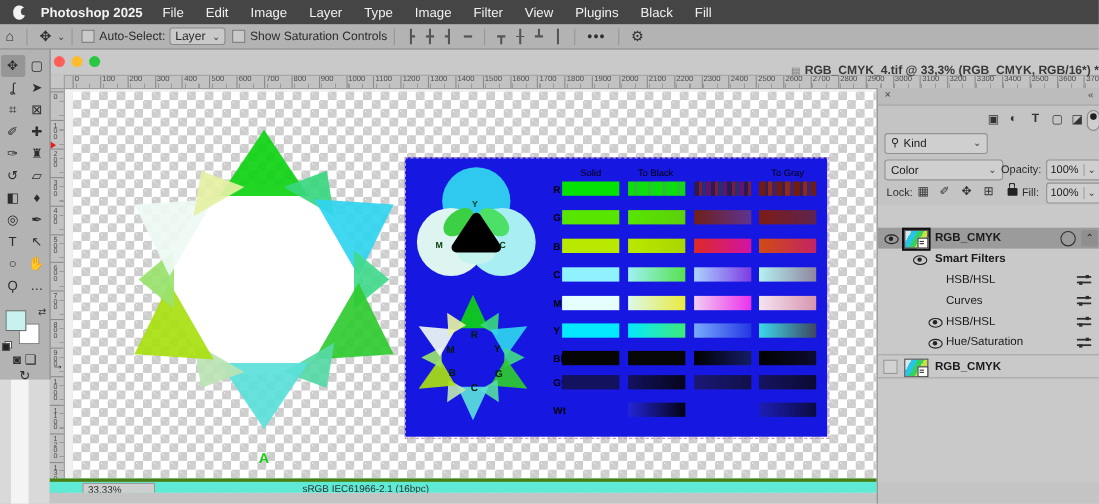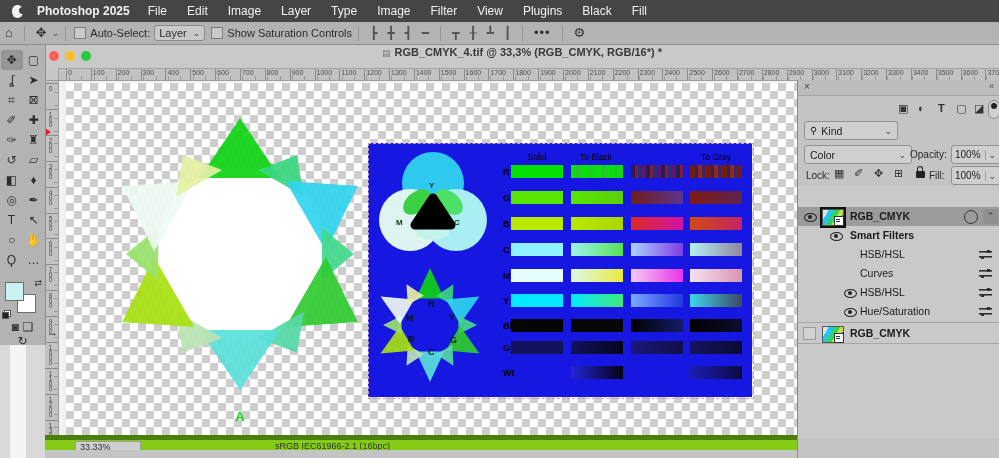--- a/index.html
+++ b/index.html
@@ -25,21 +25,21 @@
   .odiv{width:1px;height:15px;background:#969696;margin:0 6px}
   .ochk{width:10px;height:10px;border:1px solid #7d7d7d;background:#c9c9c9;margin:0 4px 0 2px;display:inline-block}
   .oselect{border:1px solid #8a8a8a;background:#c9c9c9;border-radius:3px;padding:1px 4px;margin:0 4px;
            display:flex;align-items:center;gap:6px}
   .chev{font-size:9px;color:#444}
   .alicn{font-size:12px;color:#555;padding:0 5px}
 
   
   #tabbar{left:45px;top:44px;width:954px;height:24px;background:#c9c9c9;border-bottom:1px solid #a2a2a2;z-index:40}
   .tl{position:absolute;top:7px;width:10px;height:10px;border-radius:50%}
-  #doctitle{position:absolute;left:0;right:0;top:2px;text-align:center;font-size:11px;font-weight:bold;color:#383838}
+  #doctitle{position:absolute;left:0;right:0;top:14px;text-align:right;font-size:11px;font-weight:bold;color:#383838}
   #docicon{color:#777;font-size:9px;margin-right:4px}
 
   
   #hruler{left:45px;top:68px;width:954px;height:12px;background:#c2c2c2;border-bottom:1px solid #9d9d9d;z-index:39;
     background-image:repeating-linear-gradient(90deg,transparent 0,transparent 11.4px,#9a9a9a 11.4px,#9a9a9a 12.4px);
     background-size:100% 4px;background-position:0 100%;background-repeat:no-repeat;overflow:hidden}
   .htick{position:absolute;top:0;width:1px;height:12px;background:#8b8b8b}
   .hlab{position:absolute;top:1px;font-size:7px;color:#4c4c4c}
   #rulercorner{left:45px;top:68px;width:13px;height:12px;background:#c6c6c6;border-right:1px solid #9d9d9d;border-bottom:1px solid #9d9d9d;z-index:40}
   #vruler{left:45px;top:80px;width:13px;height:368px;background:#c2c2c2;border-right:1px solid #9d9d9d;z-index:39;
@@ -75,21 +75,21 @@
   #fgswatch{position:absolute;left:0;top:0;width:17px;height:17px;border:1px solid #6e6e6e}
   #swapcolors{position:absolute;right:-3px;top:-4px;font-size:9px;color:#333}
   #defaultcolors{position:absolute;left:-3px;bottom:-3px;width:9px;height:9px}
   #defaultcolors::before{content:'';position:absolute;right:0;top:0;width:5px;height:5px;background:#fff;border:1px solid #555}
   #defaultcolors::after{content:'';position:absolute;left:0;bottom:0;width:5px;height:5px;background:#222;border:1px solid #555}
   #toolbottom{position:absolute;left:0;top:276px;width:45px;text-align:center;font-size:12px;color:#2d2d2d}
   #leftfill{left:0;top:345px;width:45px;height:113px;background:#d9d9d9;z-index:44}
   #leftfill .strip{position:absolute;left:10px;top:0;width:16px;height:113px;background:#f4f4f4}
 
   
-  #statusbar{left:45px;top:435px;width:752px;height:10px;background:#84cc16;border-top:5px solid #4d7c0f;
+  #statusbar{left:45px;top:435px;width:752px;height:10px;background:#5eead4;border-top:3px solid #4d7c0f;
              font-size:9px;color:#333;overflow:hidden;z-index:40}
   #statuszoom{position:absolute;left:30px;top:1px;width:60px;background:#cfcfcf;border:1px solid #9a9a9a;height:12px;padding-left:4px}
   #statusinfo{position:absolute;left:230px;top:1px}
 
   
   #panel{left:797px;top:80px;width:202px;height:378px;background:#c4c4c4;border-left:1px solid #8a8a8a;z-index:46;font-size:10.5px;color:#1c1c1c}
   #panelhead{position:absolute;left:0;top:0;width:202px;height:15px;background:#bcbcbc;border-bottom:1px solid #a5a5a5}
   #panelhead .px{position:absolute;left:6px;top:1px;font-size:10px;color:#444}
   #panelhead .pc{position:absolute;right:6px;top:1px;font-size:9px;color:#444}
   #paneltabs{position:absolute;left:0;top:15px;width:202px;height:21px;background:#adadad}

